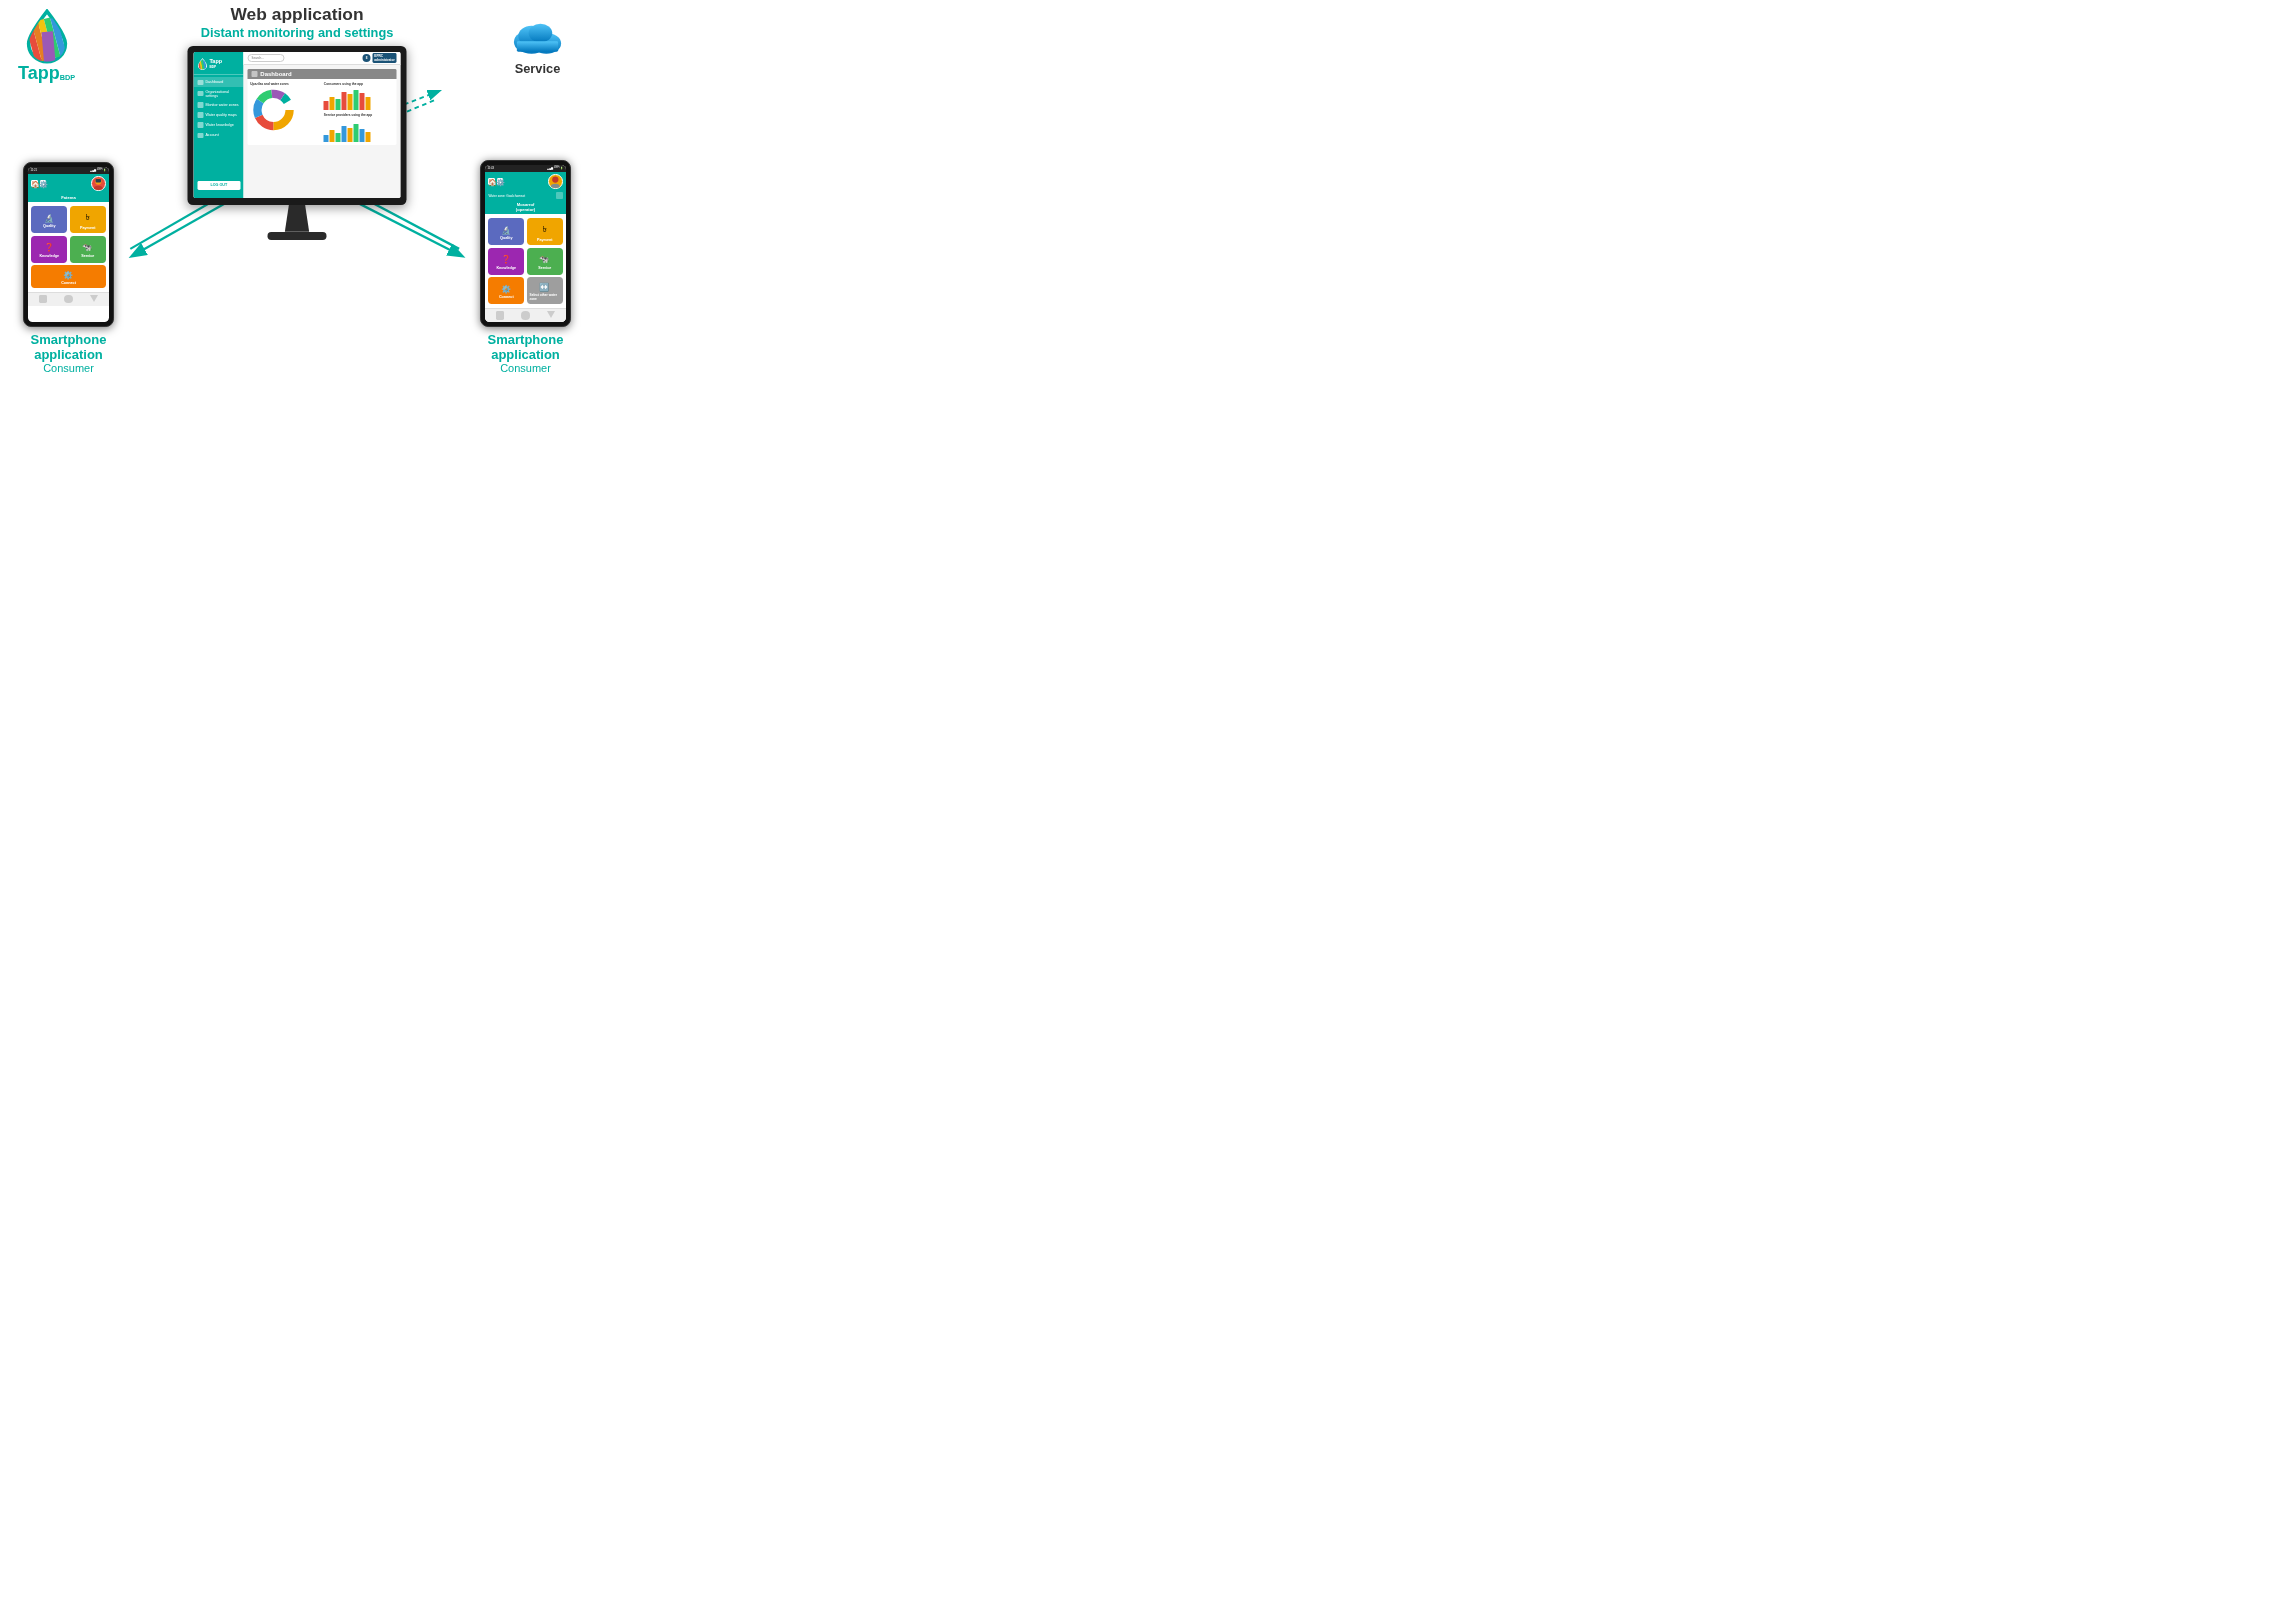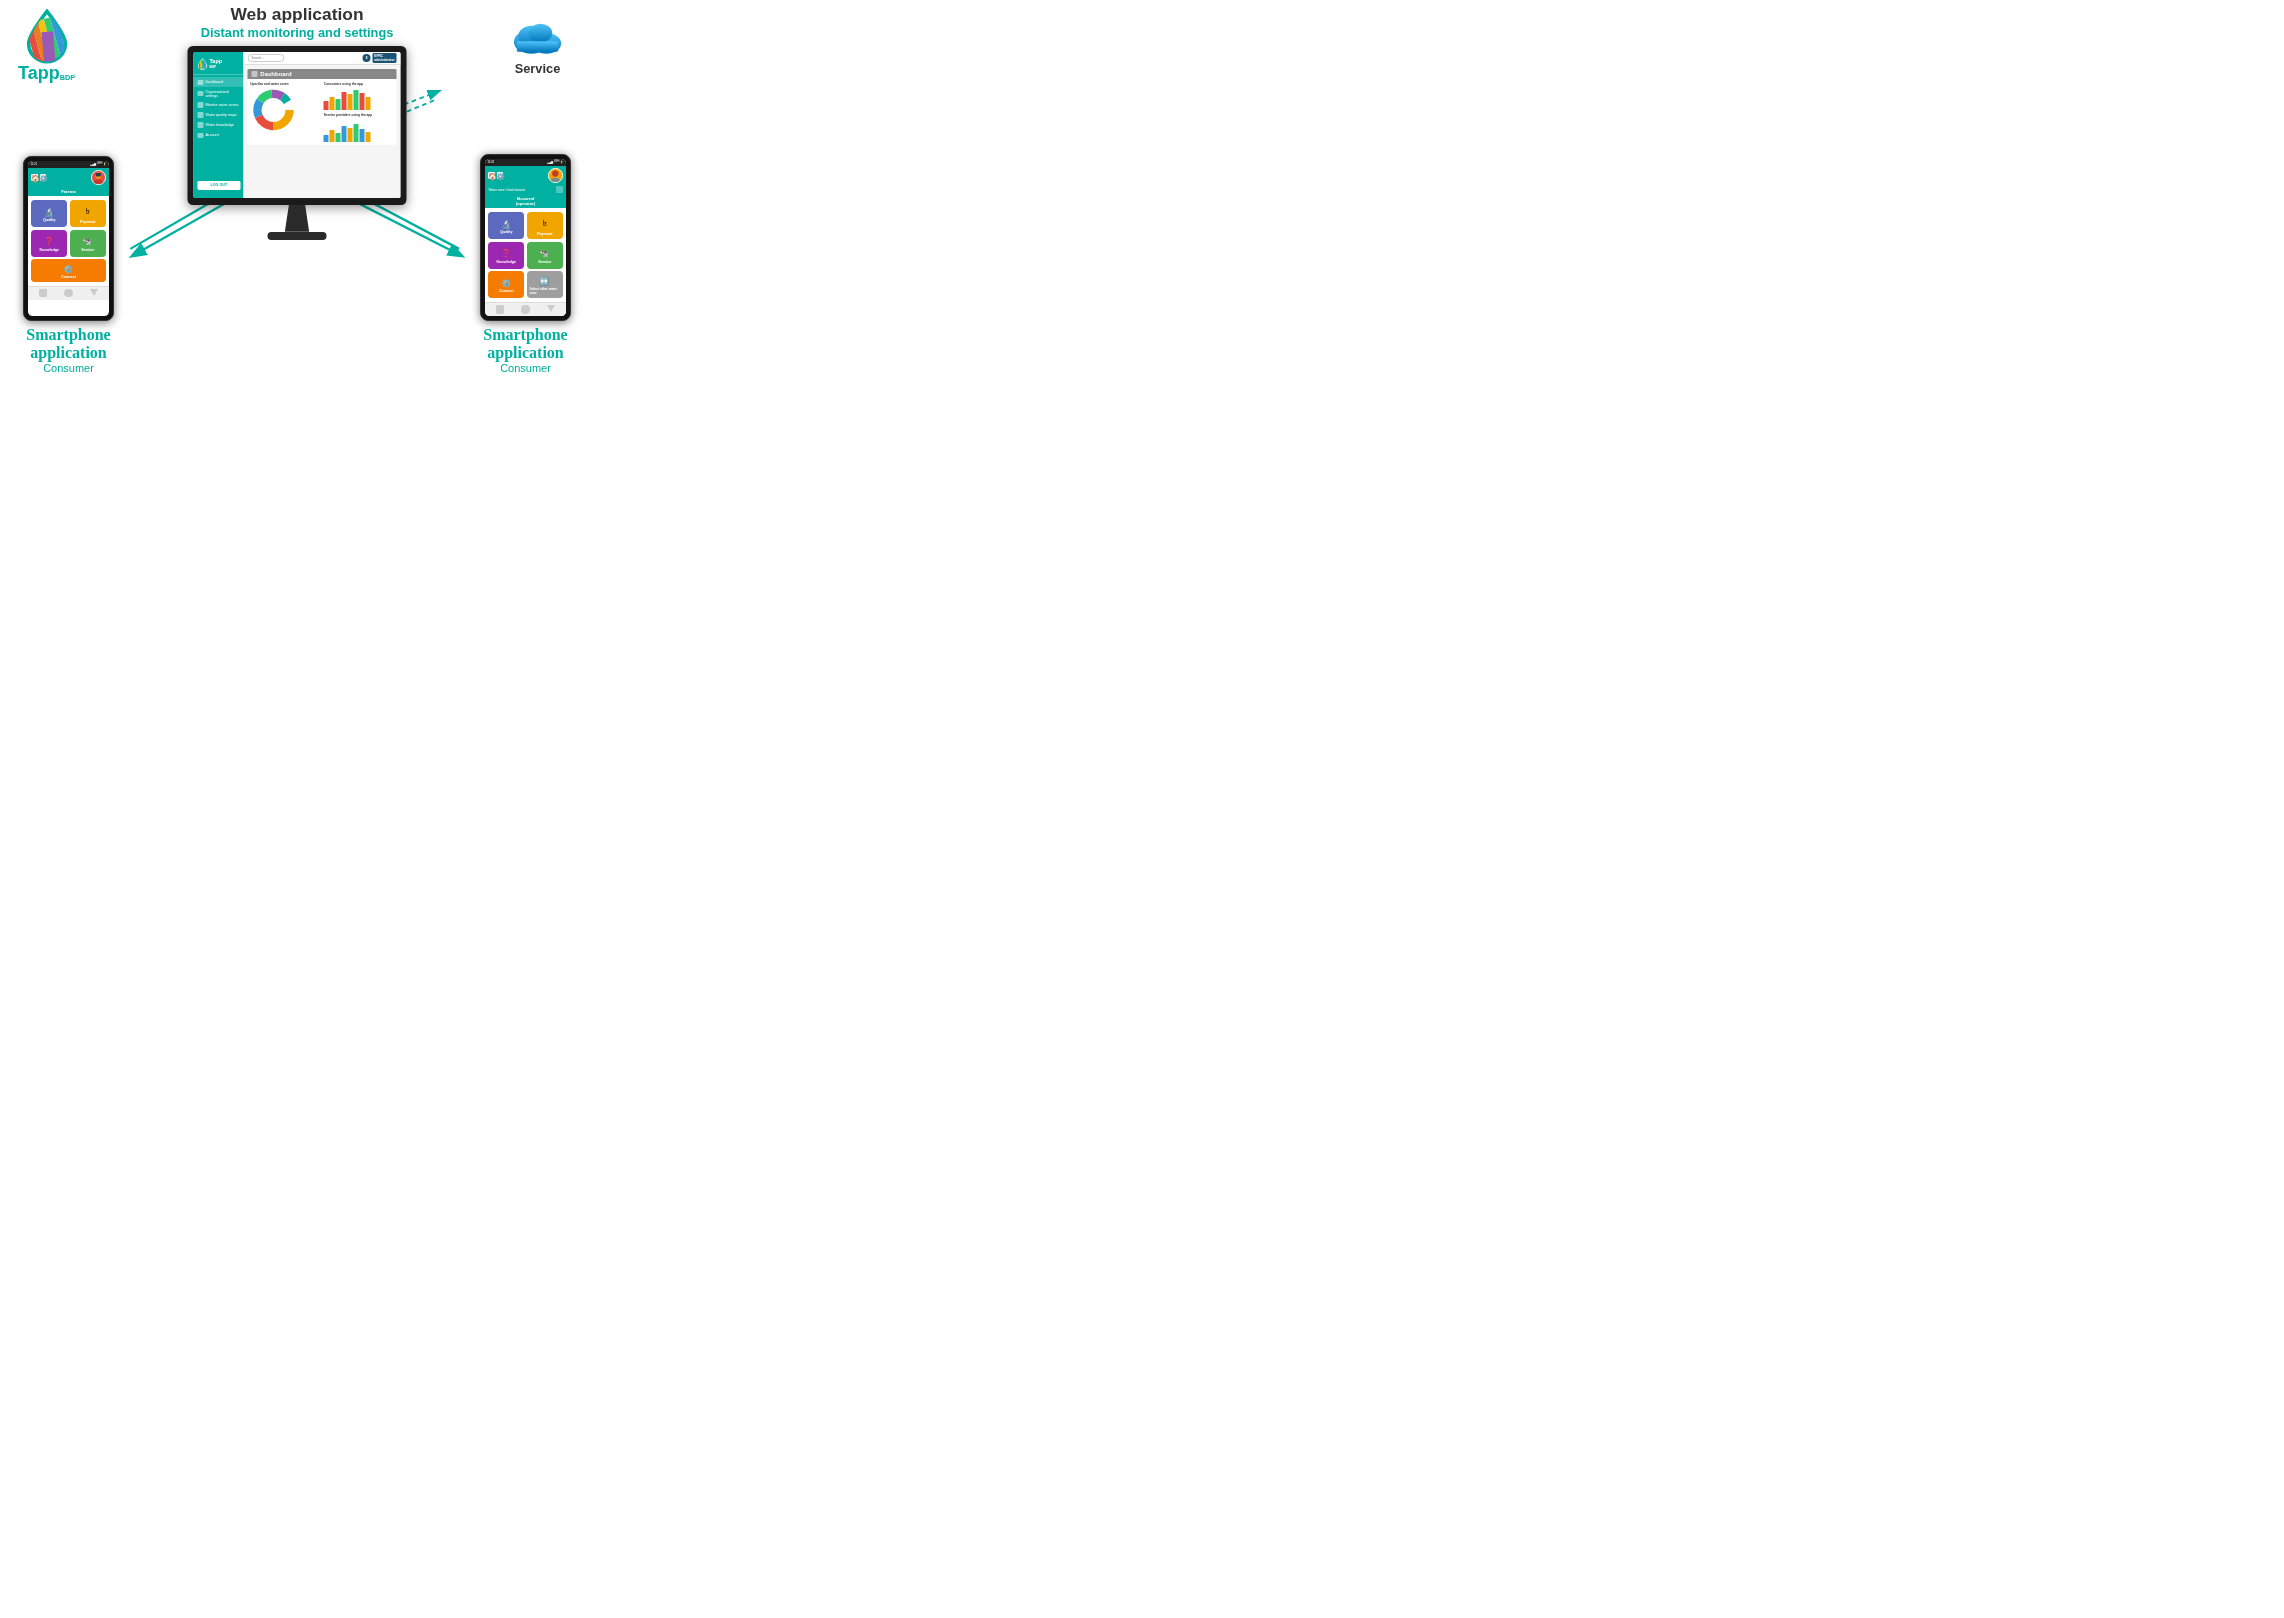--- a/index.html
+++ b/index.html
@@ -381,24 +381,23 @@
       border-radius: 0;
       width: 0; height: 0;
     }
 
     
     .phone-caption {
       text-align: center;
       margin-top: 5.5px;
     }
     .phone-caption .cap-main {
-      font-size: 16px;
+      font-size: 13px;
       font-weight: 900;
       color: #00b0a0;
-      font-family: Liberation Serif, serif;
     }
     .phone-caption .cap-sub {
       font-size: 11px;
       font-weight: 400;
       color: #00b0a0;
     }
 
     
     .arrows-svg {
       position: absolute;

